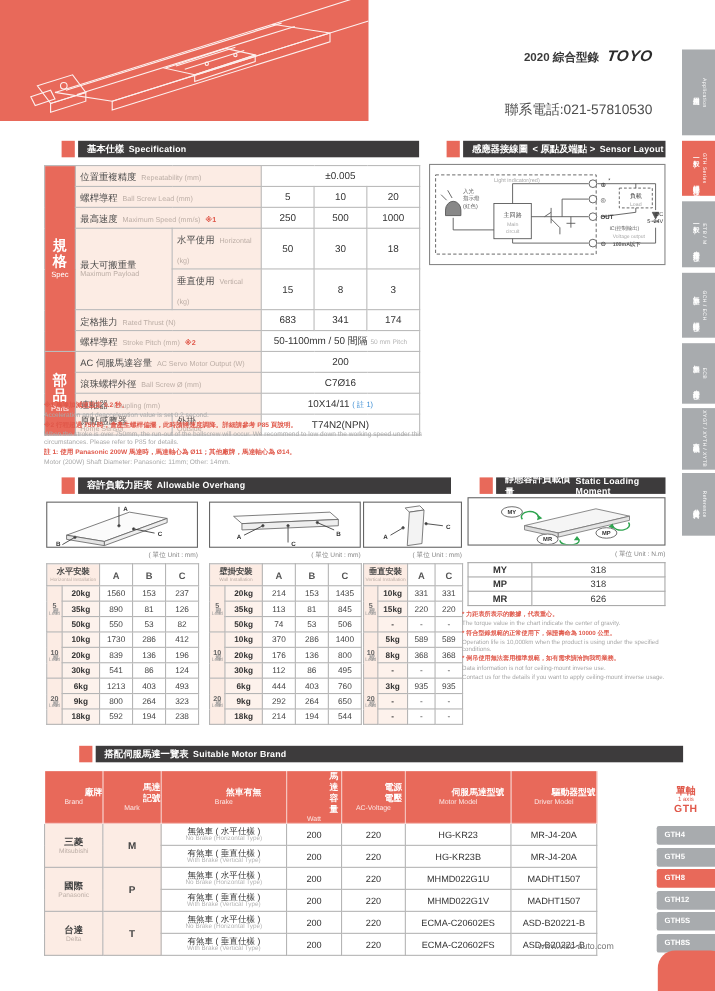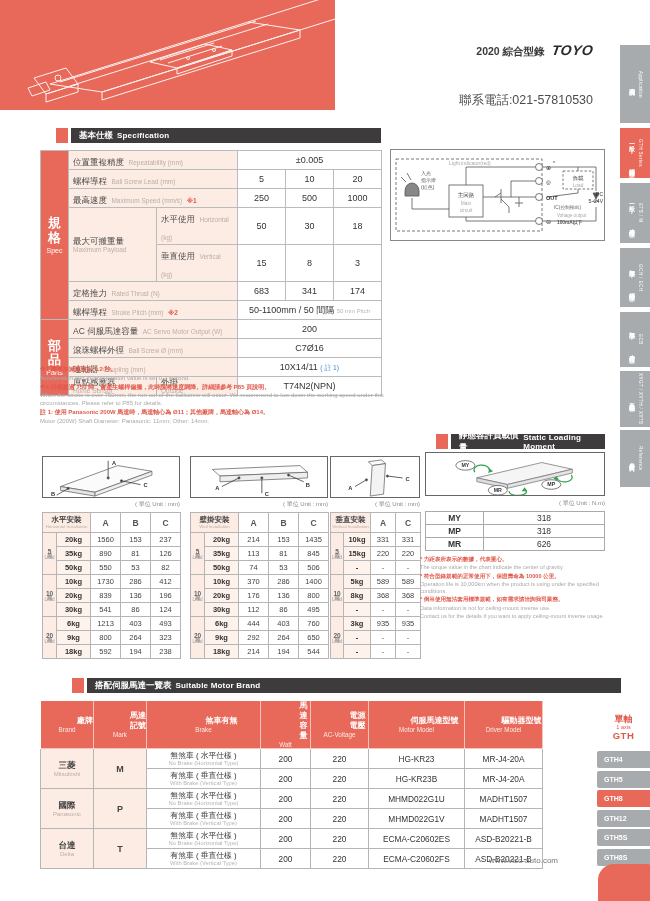--- a/index.html
+++ b/index.html
@@ -265,20 +265,28 @@
 
   <div class="notes spec-notes">
       <p class="nt red">※1 馬達加減速設定 0.2 秒。</p>
       <p class="nt gray">Acceleration and deacceleration value is set 0.2 second.</p>
       <p class="nt red">※2 行程超過 750 時，會產生螺桿偏擺，此時請將速度調降。詳細請參考 P85 頁說明。</p>
       <p class="nt gray">When the stroke is over 750mm, the run-out of the ballscrew will occur. We recommend to low down the working speed under this circumstances. Please refer to P85 for details.</p>
       <p class="nt red">註 1: 使用 Panasonic 200W 馬達時，馬達軸心為 Ø11；其他廠牌，馬達軸心為 Ø14。</p>
       <p class="nt gray">Motor (200W) Shaft Diameter: Panasonic: 11mm; Other: 14mm.</p>
     </div>
 
+  <div class="bar" style="left:390px;top:128px;width:215px;">
+    <span class="sq"></span>
+    <span class="dark">
+      <span class="bzh2">感應器接線圖</span>
+      <span class="bzh2">&lt; 原點及端點 &gt;</span>
+      <span class="ben2">Sensor Layout</span>
+    </span>
+  </div>
 
   <div class="sensorbox">
     <svg width="213" height="90" viewBox="0 0 213 88">
       <g fill="none" stroke="#555" stroke-width="0.8">
         <rect x="5" y="8" width="146" height="72" stroke-dasharray="3,2"></rect>
         <path d="M14,40 a7,8 0 0 1 14,0 v5 h-14 z" fill="#888" stroke="#555"></path>
         <line x1="10" y1="26" x2="15" y2="31"></line>
           <line x1="16" y1="22" x2="20" y2="29"></line>
         <rect x="58" y="34" width="34" height="32"></rect>
         <path d="M21,47 L21,58 L58,58"></path>
@@ -313,20 +321,27 @@
       <text x="166" y="65.5" font-size="4.6" fill="#aaa">Voltage output</text>
       <text x="166" y="72.5" font-size="4.8" font-weight="bold" fill="#555">100mA以下</text>
       <text x="155" y="73" font-size="6" fill="#333">⊖</text>
       <text x="187" y="29" font-size="5.5" fill="#444" text-anchor="middle">負載</text>
       <text x="187" y="36" font-size="4.8" fill="#aaa" text-anchor="middle">Load</text>
       <text x="212" y="45" font-size="5" fill="#333" text-anchor="end">DC</text>
       <text x="212" y="52" font-size="5" fill="#333" text-anchor="end">5~24V</text>
     </svg>
   </div>
 
+  <div class="bar" style="left:40px;top:434px;width:370px;">
+    <span class="sq"></span>
+    <span class="dark">
+      <span class="bzh2">容許負載力距表</span>
+      <span class="ben2">Allowable Overhang</span>
+    </span>
+  </div>
 
   <div class="dbox" style="left:42px;width:138px;">
     <svg width="136" height="40" viewBox="0 0 138 42">
       <g fill="none" stroke="#666" stroke-width="0.8">
         <polygon points="16,31 76,9 112,15 52,37" fill="#fbfbfb"></polygon>
         <polygon points="52,37 112,15 112,19 52,41" fill="#eee"></polygon>
         <polygon points="16,31 52,37 52,41 16,35" fill="#e5e5e5"></polygon>
         <line x1="66" y1="22" x2="66" y2="4" stroke="#333"></line>
         <line x1="24" y1="33" x2="12" y2="40" stroke="#333"></line>
         <line x1="80" y1="25" x2="100" y2="29" stroke="#333"></line>

